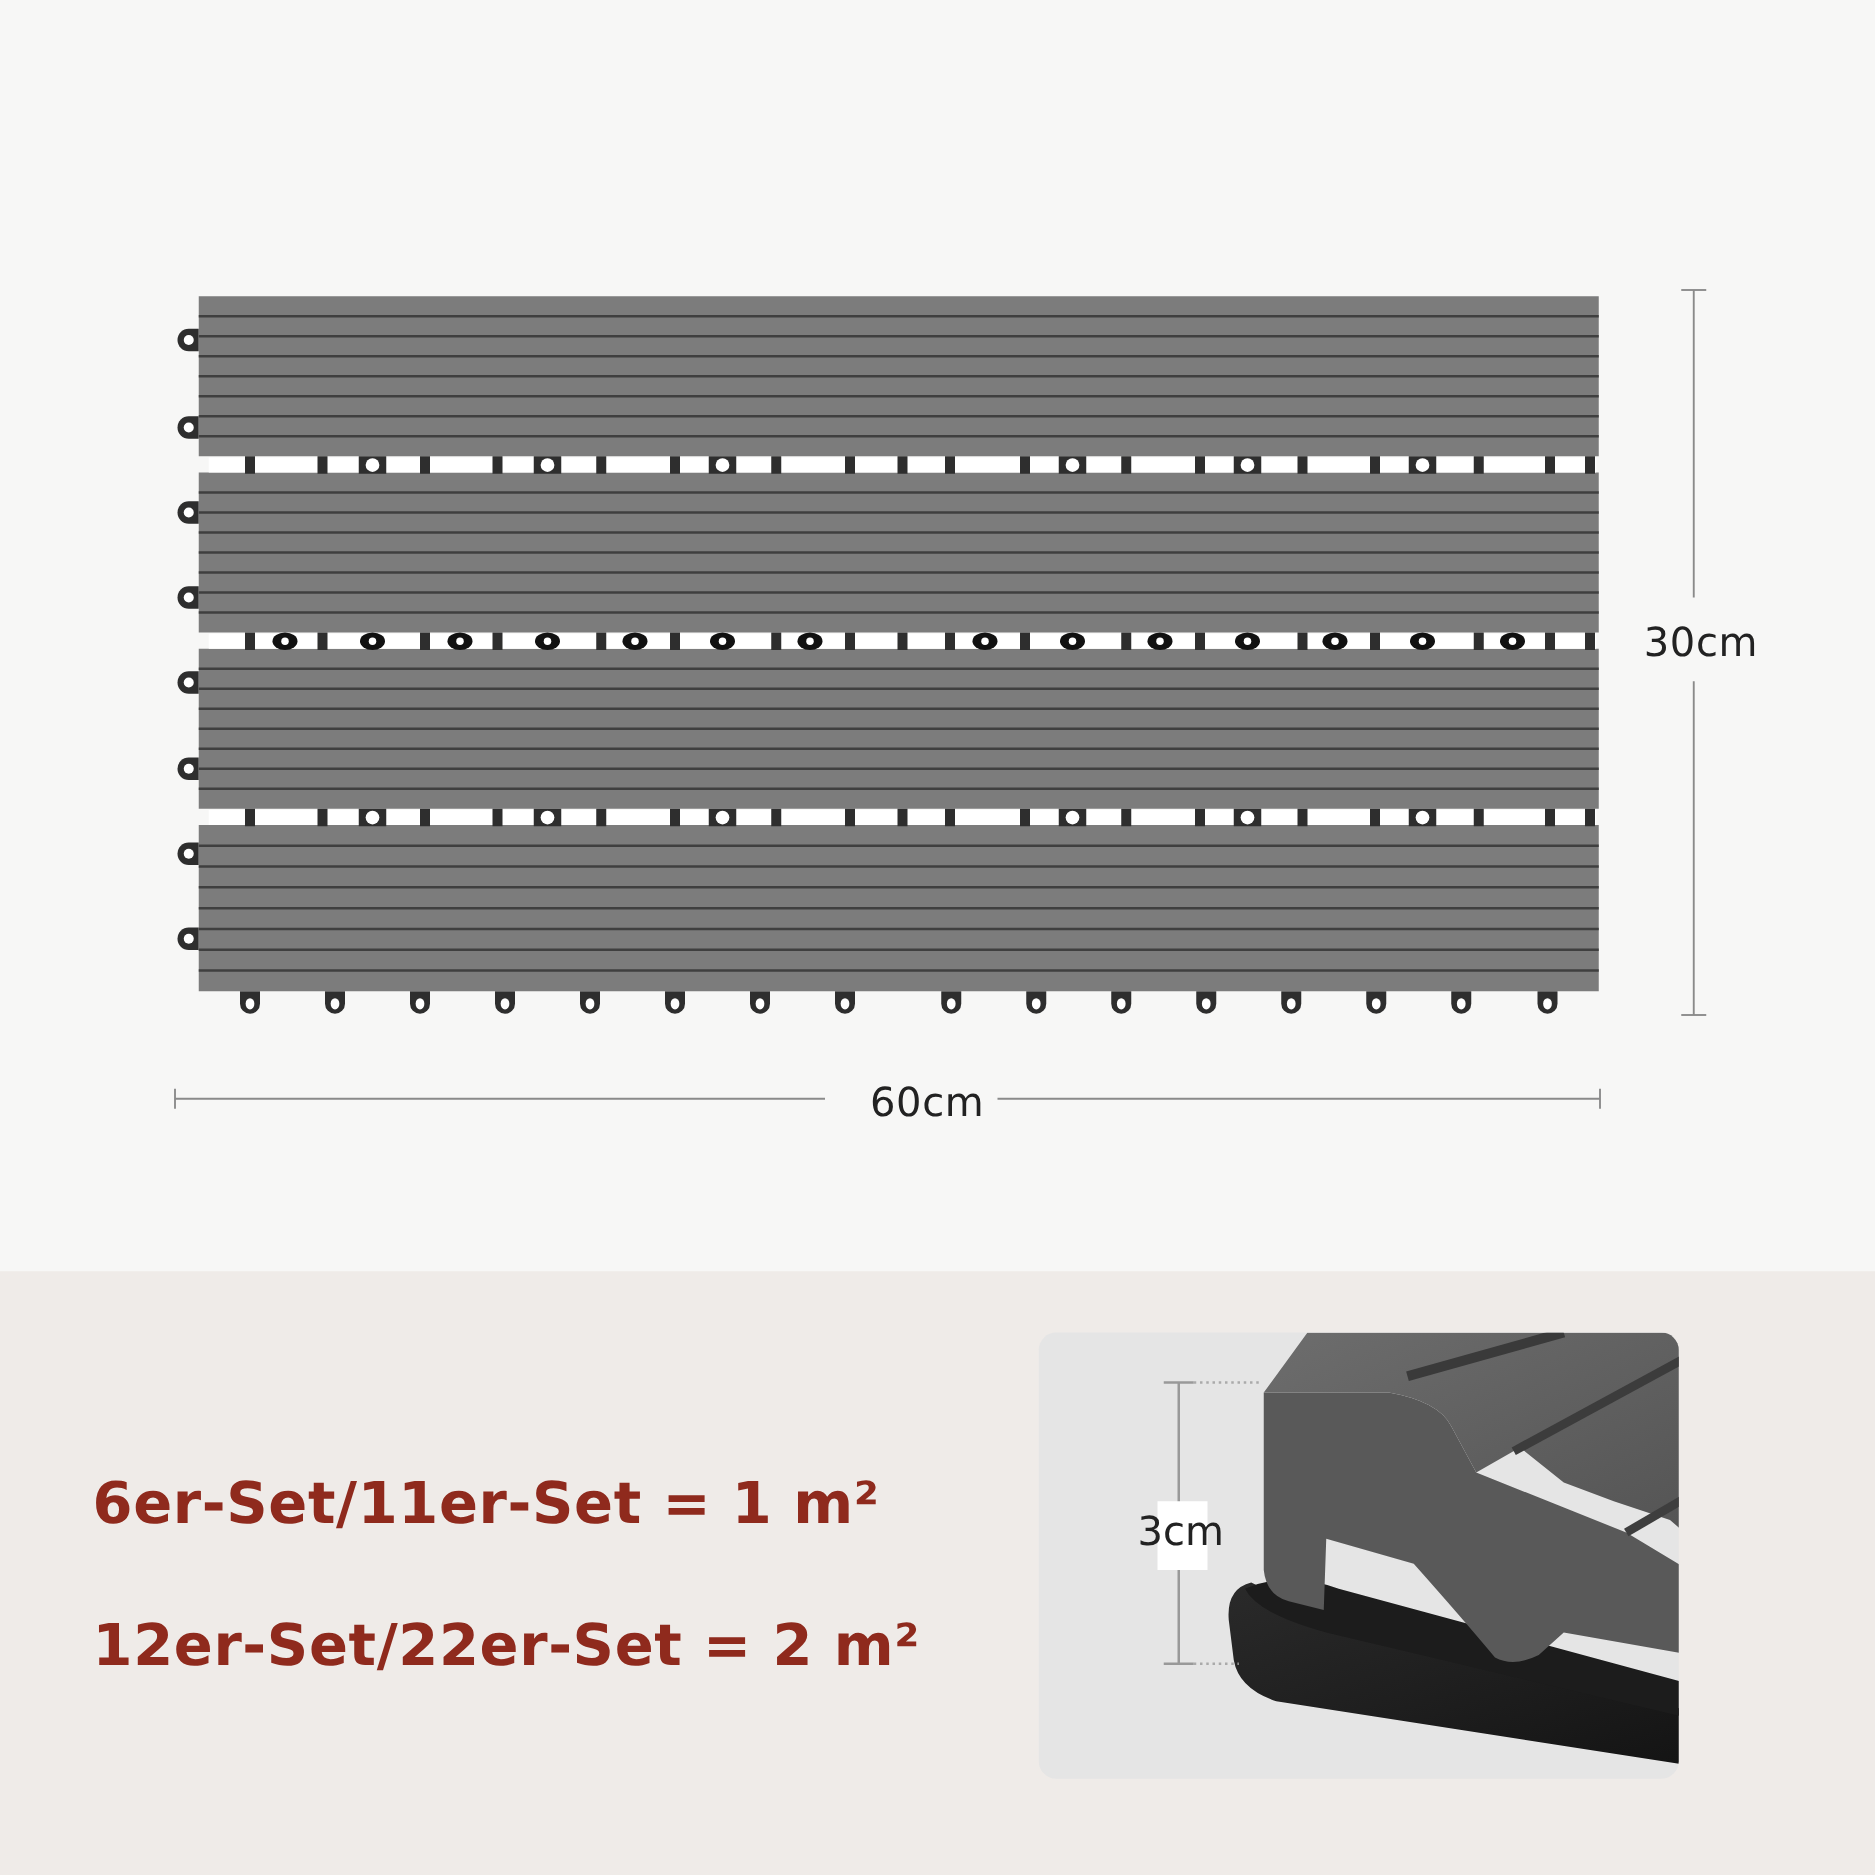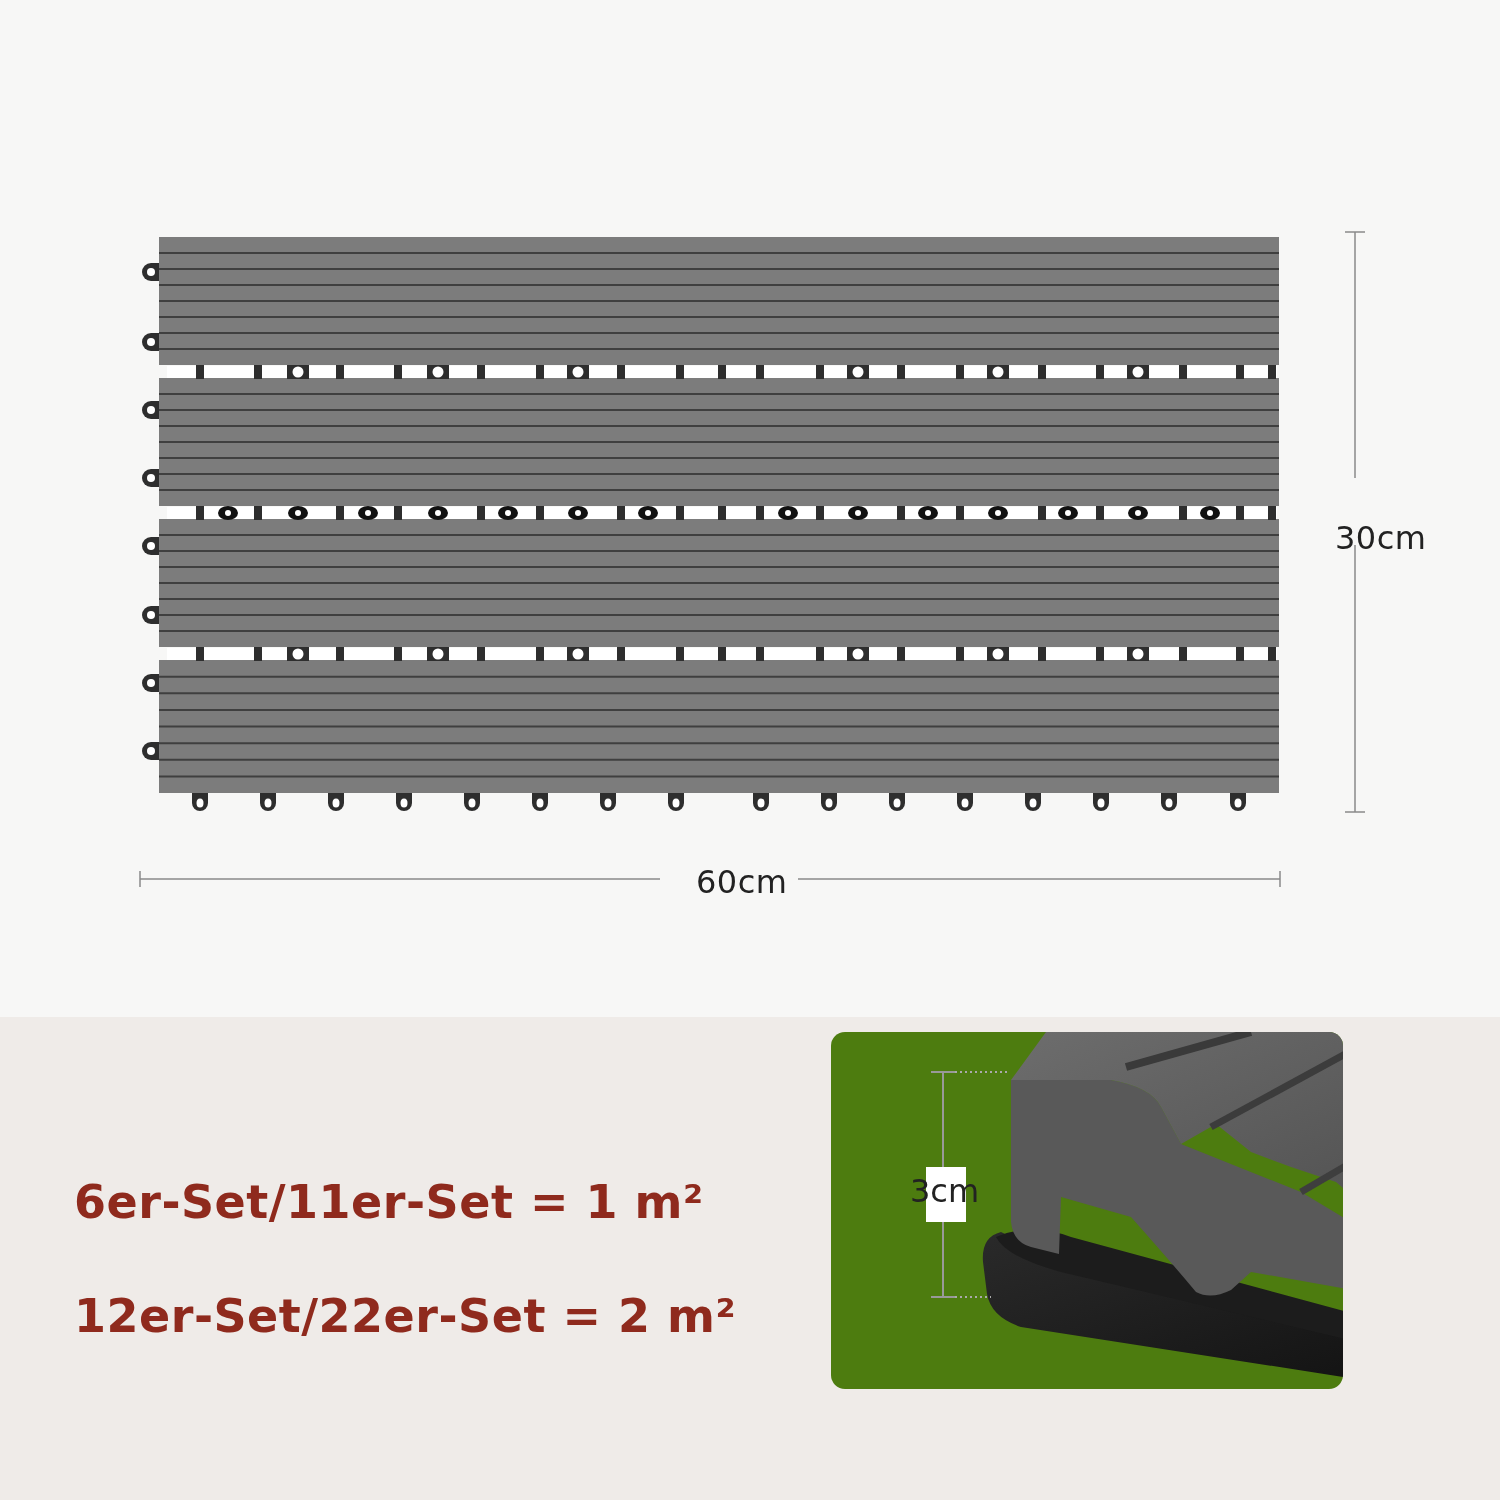--- a/index.html
+++ b/index.html
@@ -16,31 +16,31 @@
       position: absolute; left: 0; top: 1017px; width: 1500px; height: 483px;
       background: #efebe8;
     }
     #tile-svg { position: absolute; left: 0; top: 0; }
     .dim-label {
       position: absolute; color: #222; font-size: 32px; font-weight: 400;
       letter-spacing: 0.5px; white-space: nowrap;
       font-family: "DejaVu Sans", sans-serif;
     }
     .dim-label.width { left: 682px; top: 863px; margin-left: 14px; }
-    .dim-label.height { left: 1315px; top: 519px; margin-left: 20px; }
+    .dim-label.height { left: 1315px; top: 495px; }
     .coverage {
       position: absolute; left: 74px; color: #8f2a1d;
       font-size: 46px; font-weight: 700; letter-spacing: 0.5px; white-space: nowrap;
       font-family: "DejaVu Sans", sans-serif;
     }
     .coverage.l1 { top: 1175px; }
     .coverage.l2 { top: 1289px; }
     .inset-card {
-      position: absolute; left: 831px; top: 1032px; width: 512px; height: 357px;
-      background: #4d7c0f; border-radius: 14px; overflow: hidden;
+      position: absolute; left: 831px; top: 1066px; width: 512px; height: 357px;
+      background: #e5e5e5; border-radius: 14px; overflow: hidden;
     }
     #inset-svg { position: absolute; left: 0; top: 0; }
     .inset-label {
       position: absolute; left: 79px; top: 140px; color: #222;
       font-size: 32px; font-family: "DejaVu Sans", sans-serif;
     }
   </style>
 </head>
 <body>
 

